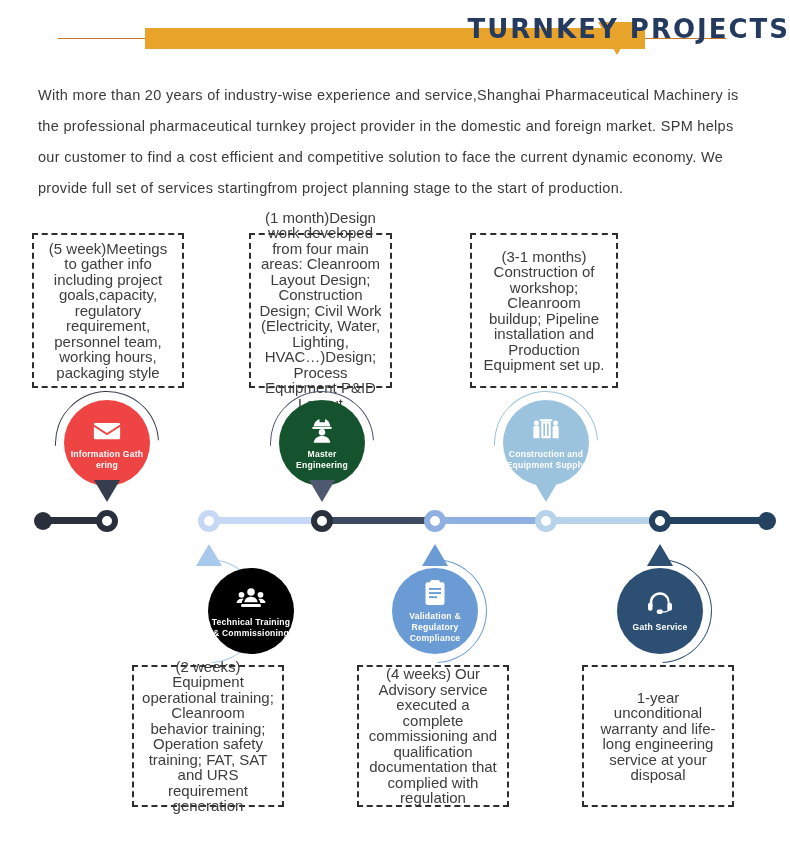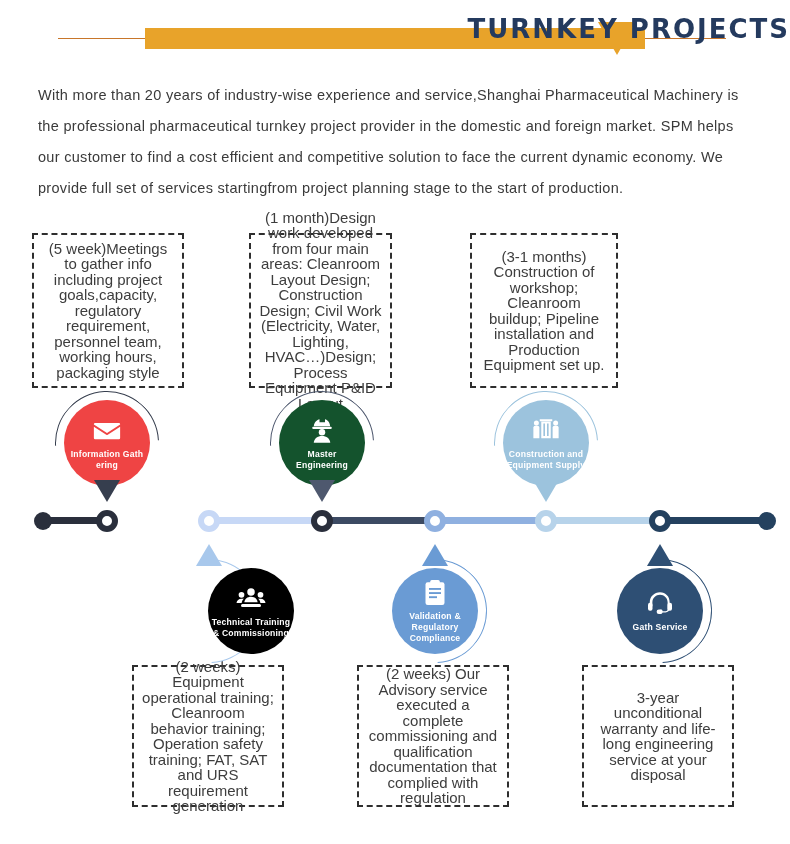--- a/index.html
+++ b/index.html
@@ -69,24 +69,24 @@
   <span>(1 month)Design work developed from four main areas: Cleanroom Layout Design; Construction Design; Civil Work (Electricity, Water, Lighting, HVAC…)Design; Process Equipment P&amp;ID Layout</span>
 </div>
 <div class="dbox" id="box3">
   <span>(3-1 months) Construction of workshop; Cleanroom buildup; Pipeline installation and Production Equipment set up.</span>
 </div>
 
 <div class="dbox" id="box4">
   <span>(2 weeks) Equipment operational training; Cleanroom behavior training; Operation safety training; FAT, SAT and URS requirement generation</span>
 </div>
 <div class="dbox" id="box5">
-  <span>(2 weeks) Our Advisory service executed a complete commissioning and qualification documentation that complied with regulation</span>
+  <span>(4 weeks) Our Advisory service executed a complete commissioning and qualification documentation that complied with regulation</span>
 </div>
 <div class="dbox" id="box6">
-  <span>3-year unconditional warranty and life-long engineering service at your disposal</span>
+  <span>1-year unconditional warranty and life-long engineering service at your disposal</span>
 </div>
 
 <div id="timeline">
     <div class="seg" style="left: 40px; width: 70px; background: rgb(42, 47, 60);"></div>
     <div class="seg" style="left: 207px; width: 118px; background: rgb(42, 47, 60);"></div>
     <div class="seg" style="left: 207px; width: 118px; background: rgb(199, 216, 246);"></div>
     <div class="seg" style="left: 322px; width: 116px; background: rgb(60, 74, 99);"></div>
     <div class="seg" style="left: 433px; width: 115px; background: rgb(143, 176, 224);"></div>
     <div class="seg" style="left: 544px; width: 118px; background: rgb(183, 211, 234);"></div>
     <div class="seg" style="left: 658px; width: 112px; background: rgb(36, 65, 95);"></div>

